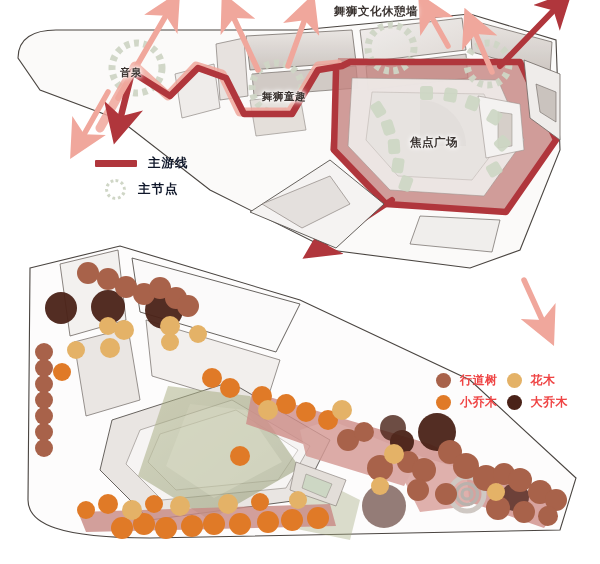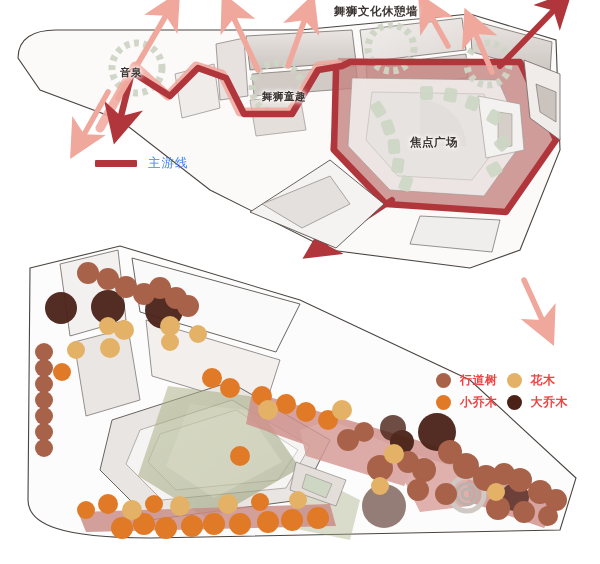--- a/index.html
+++ b/index.html
@@ -5,21 +5,21 @@
   html,body{margin:0;padding:0;background:#fff;}
   body{width:600px;height:564px;position:relative;overflow:hidden;
        font-family:"DejaVu Sans","Liberation Sans",sans-serif;}
   .board{position:absolute;left:0;top:0;width:600px;height:564px;}
   svg.layer{position:absolute;left:0;top:0;width:600px;height:564px;overflow:visible;}
   .lbl{position:absolute;white-space:nowrap;color:#3a3330;font-size:11.5px;
        font-weight:700;letter-spacing:.5px;text-shadow:0 0 3px #fff,0 0 5px #fff,0 0 7px #fff;}
   .lbl.sm{font-size:10.5px;}
   .legend{position:absolute;}
   .lg-row{display:flex;align-items:center;height:23px;}
-  .lg-txt{font-size:12.5px;font-weight:400;color:#3b82f6;letter-spacing:1px;margin-left:11px;}
+  .lg-txt{font-size:12.5px;font-weight:700;color:#0f172a;letter-spacing:1px;margin-left:11px;}
   .sw-line{width:42px;height:7px;border-radius:1px;}
   .sw-line2{width:42px;height:3px;border-radius:2px;}
   .sw-ring{width:21px;height:21px;border-radius:50%;border:3px dotted #cfd6c6;
            box-sizing:border-box;margin-left:10px;}
   .tlegend{position:absolute;display:grid;grid-template-columns:auto auto auto auto;
            grid-gap:5px 9px;align-items:center;}
   .dot{width:15px;height:15px;border-radius:50%;}
   .tl-txt{font-size:12px;font-weight:700;color:#ef4444;letter-spacing:.5px;}
 </style>
 </head>
@@ -124,20 +124,24 @@
 
   <div class="lbl sm" style="left:120px;top:66px;">音泉</div>
   <div class="lbl sm" style="left:262px;top:90px;text-align:right;">舞狮童趣</div>
   <div class="lbl" style="left:334px;top:4px;">舞狮文化休憩墙</div>
   <div class="lbl" style="left:410px;top:135px;">焦点广场</div>
 
   <div class="legend" style="left:95px;top:152px;">
     <div class="lg-row">
       <div class="sw-line" style="background:#b0363c;"></div>
       <div class="lg-txt">主游线</div>
+    </div>
+    <div class="lg-row" style="height:28px;">
+      <div class="sw-ring"></div>
+      <div class="lg-txt" style="margin-left:12px;">主节点</div>
     </div>
   </div>
 
   <svg class="layer" viewBox="0 0 600 564">
 
     <g>
       <path d="M30,268 L120,246 L300,300 L470,380 L576,478 L560,530 L150,538 C60,538 28,524 28,500 Z" fill="#fdfcfc" stroke="#4a4541" stroke-width="1.1"></path>
     </g>
 
     <g>

